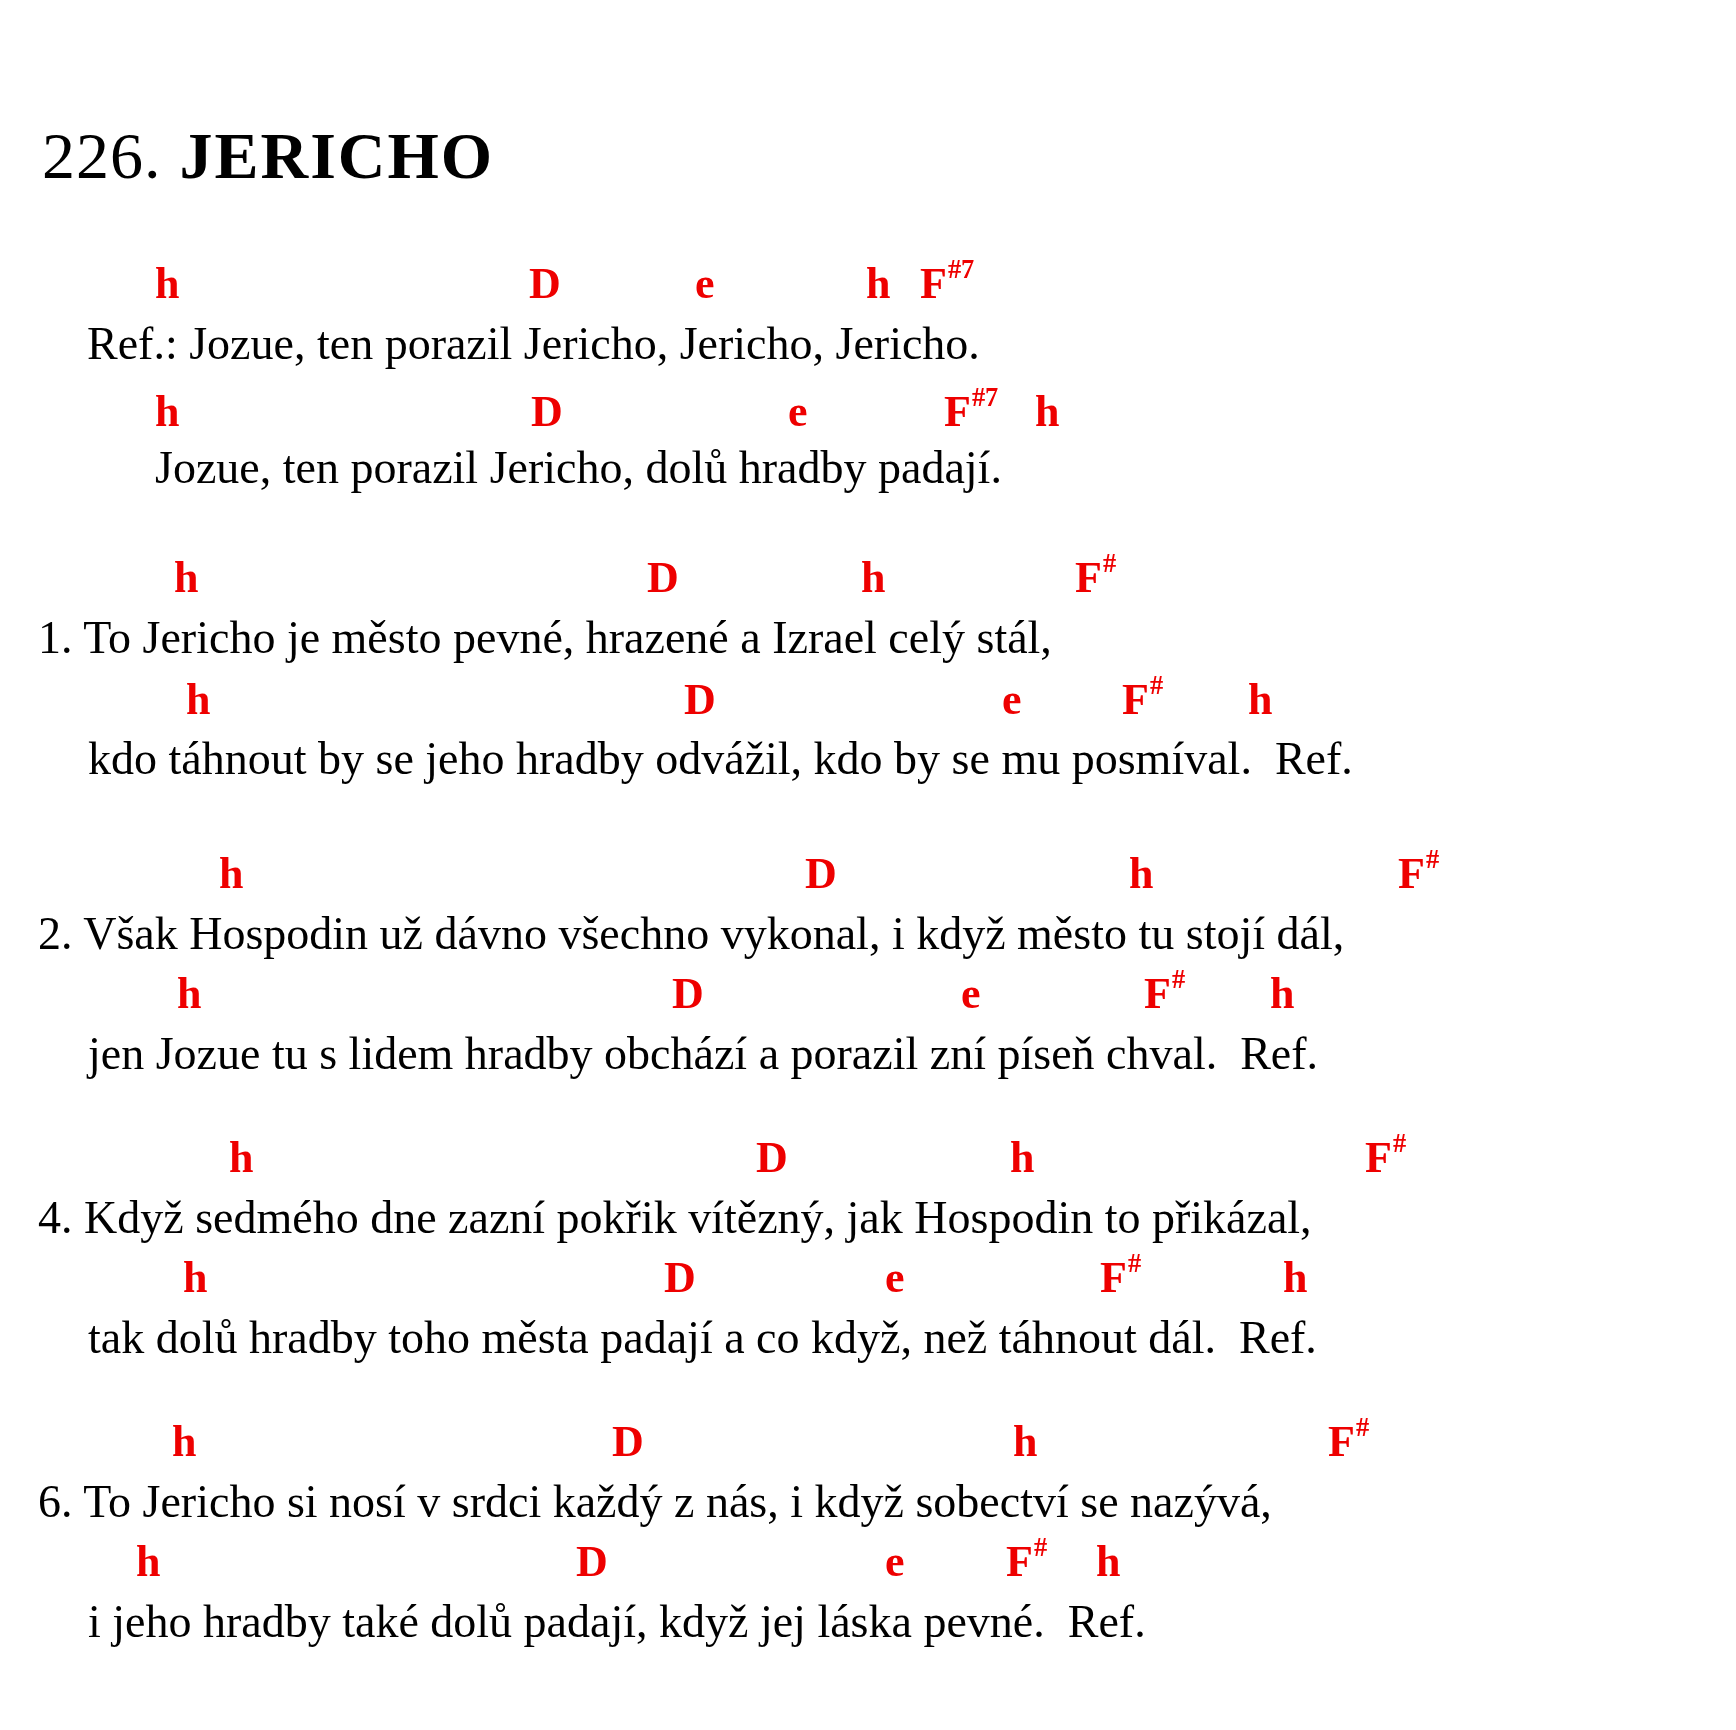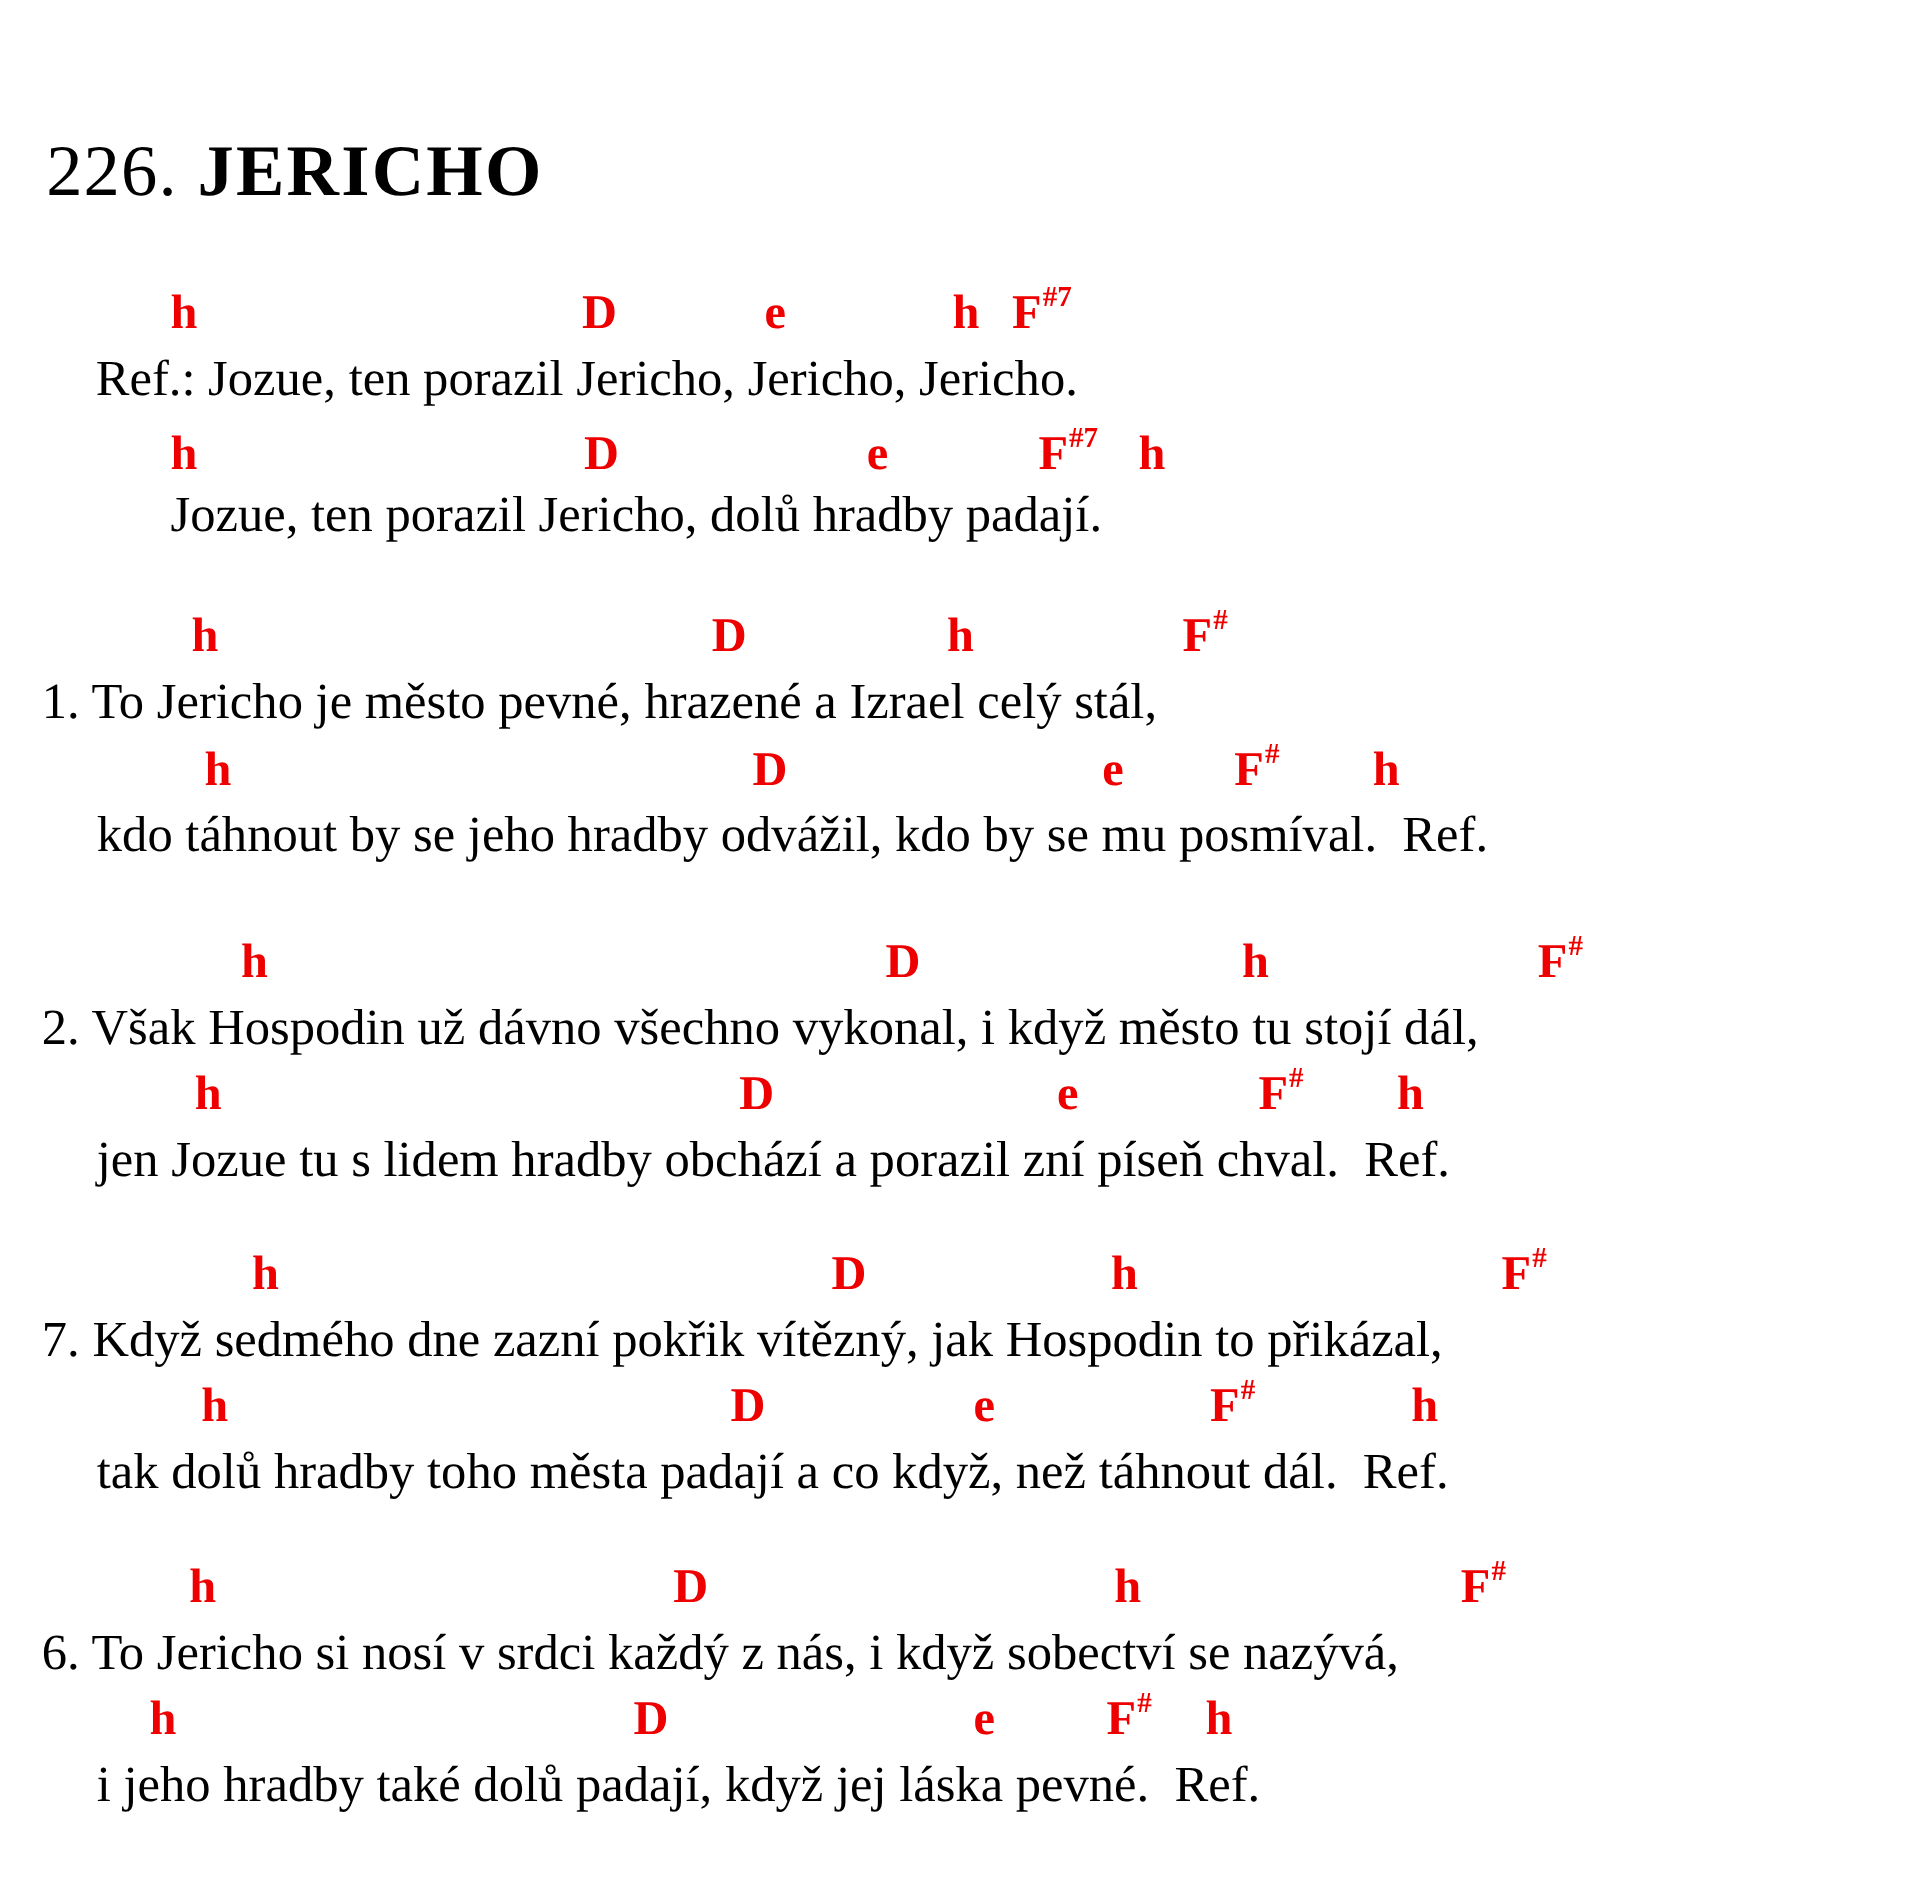--- a/index.html
+++ b/index.html
@@ -111,21 +111,21 @@
         </div>
         <div class="lyric-line" style="top: 1028px; left: 88px;">jen Jozue tu s lidem hradby obchází a porazil zní píseň chval.  Ref.</div>
       </div>
       <div>
         <div class="chord-line" style="top: 1136px;">
           <span class="chord" style="left: 229px; color: rgb(238, 0, 0);">h</span>
           <span class="chord" style="left: 756px; color: rgb(238, 0, 0);">D</span>
           <span class="chord" style="left: 1010px; color: rgb(238, 0, 0);">h</span>
           <span class="chord" style="left: 1365px; color: rgb(238, 0, 0);">F<sup>#</sup></span>
         </div>
-        <div class="lyric-line" style="top: 1192px; left: 38px;">7. Když sedmého dne zazní pokřik vítězný, jak Hospodin to přikázal,</div>
+        <div class="lyric-line" style="top: 1192px; left: 38px;">4. Když sedmého dne zazní pokřik vítězný, jak Hospodin to přikázal,</div>
         <div class="chord-line" style="top: 1256px;">
           <span class="chord" style="left: 183px; color: rgb(238, 0, 0);">h</span>
           <span class="chord" style="left: 664px; color: rgb(238, 0, 0);">D</span>
           <span class="chord" style="left: 885px; color: rgb(238, 0, 0);">e</span>
           <span class="chord" style="left: 1100px; color: rgb(238, 0, 0);">F<sup>#</sup></span>
           <span class="chord" style="left: 1283px; color: rgb(238, 0, 0);">h</span>
         </div>
         <div class="lyric-line" style="top: 1312px; left: 88px;">tak dolů hradby toho města padají a co když, než táhnout dál.  Ref.</div>
       </div>
       <div>

